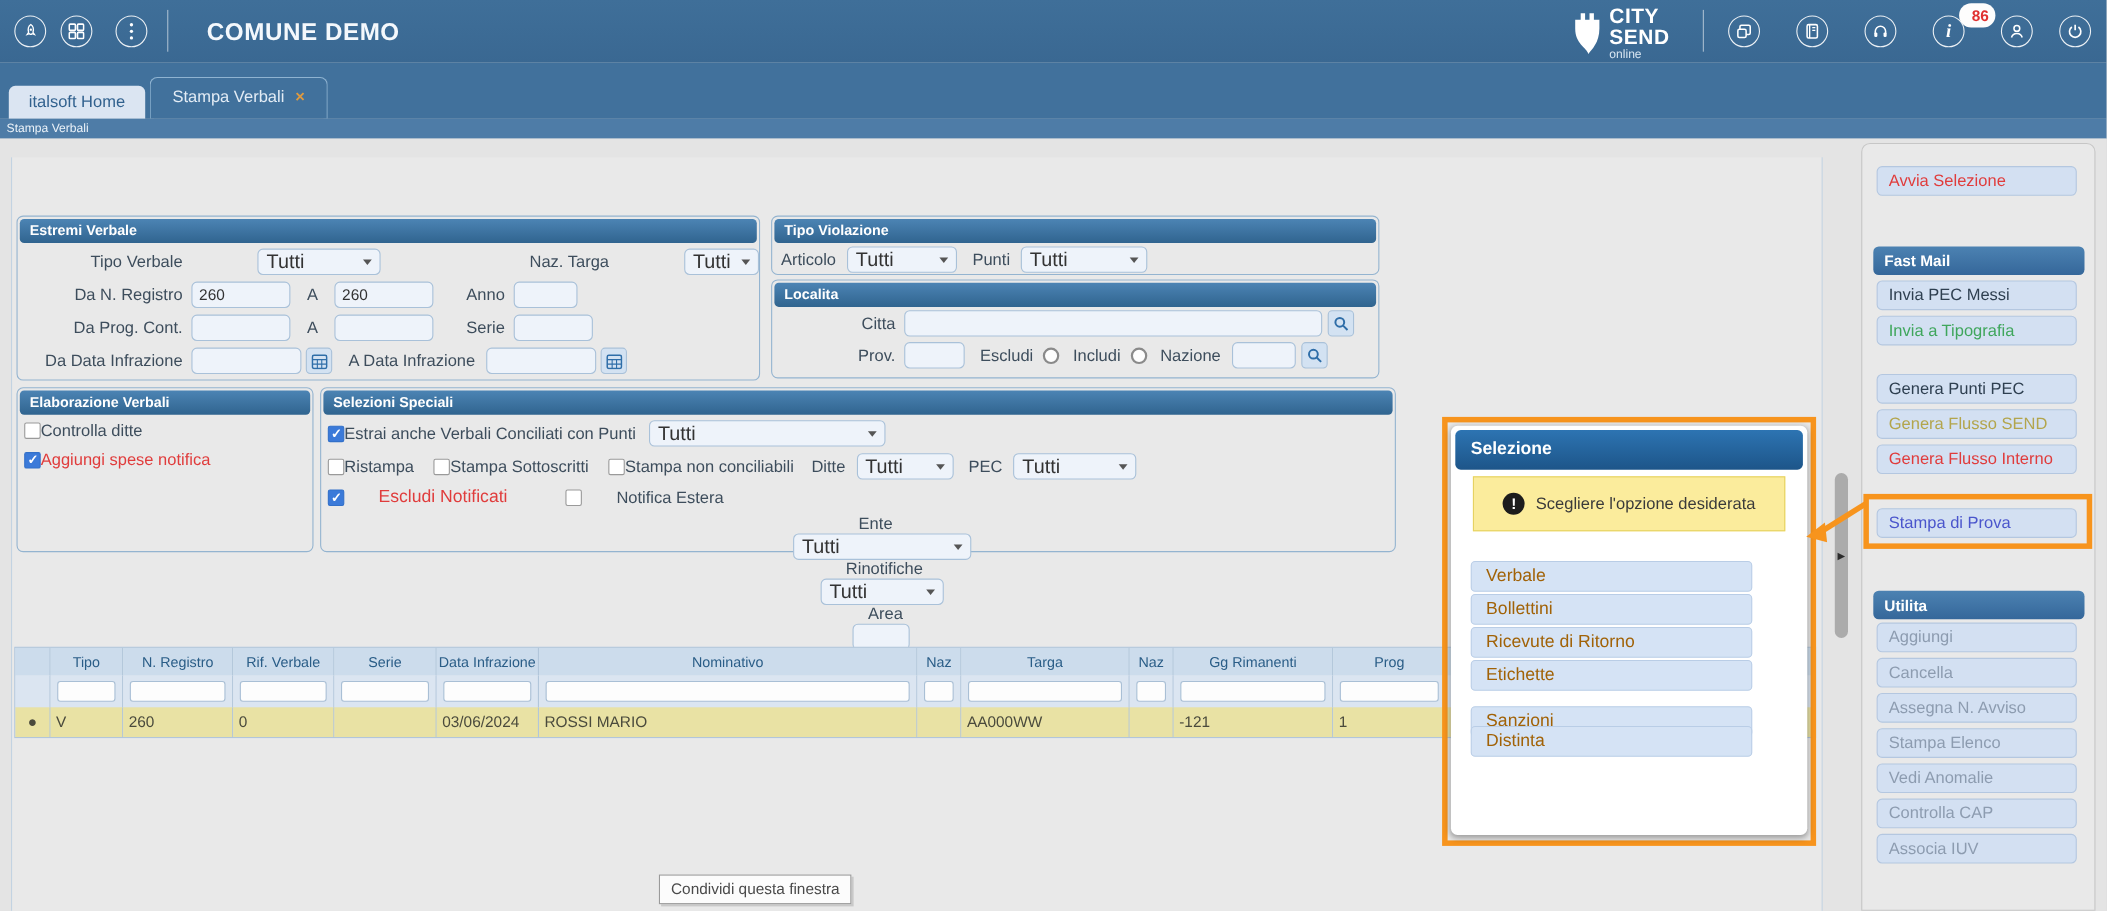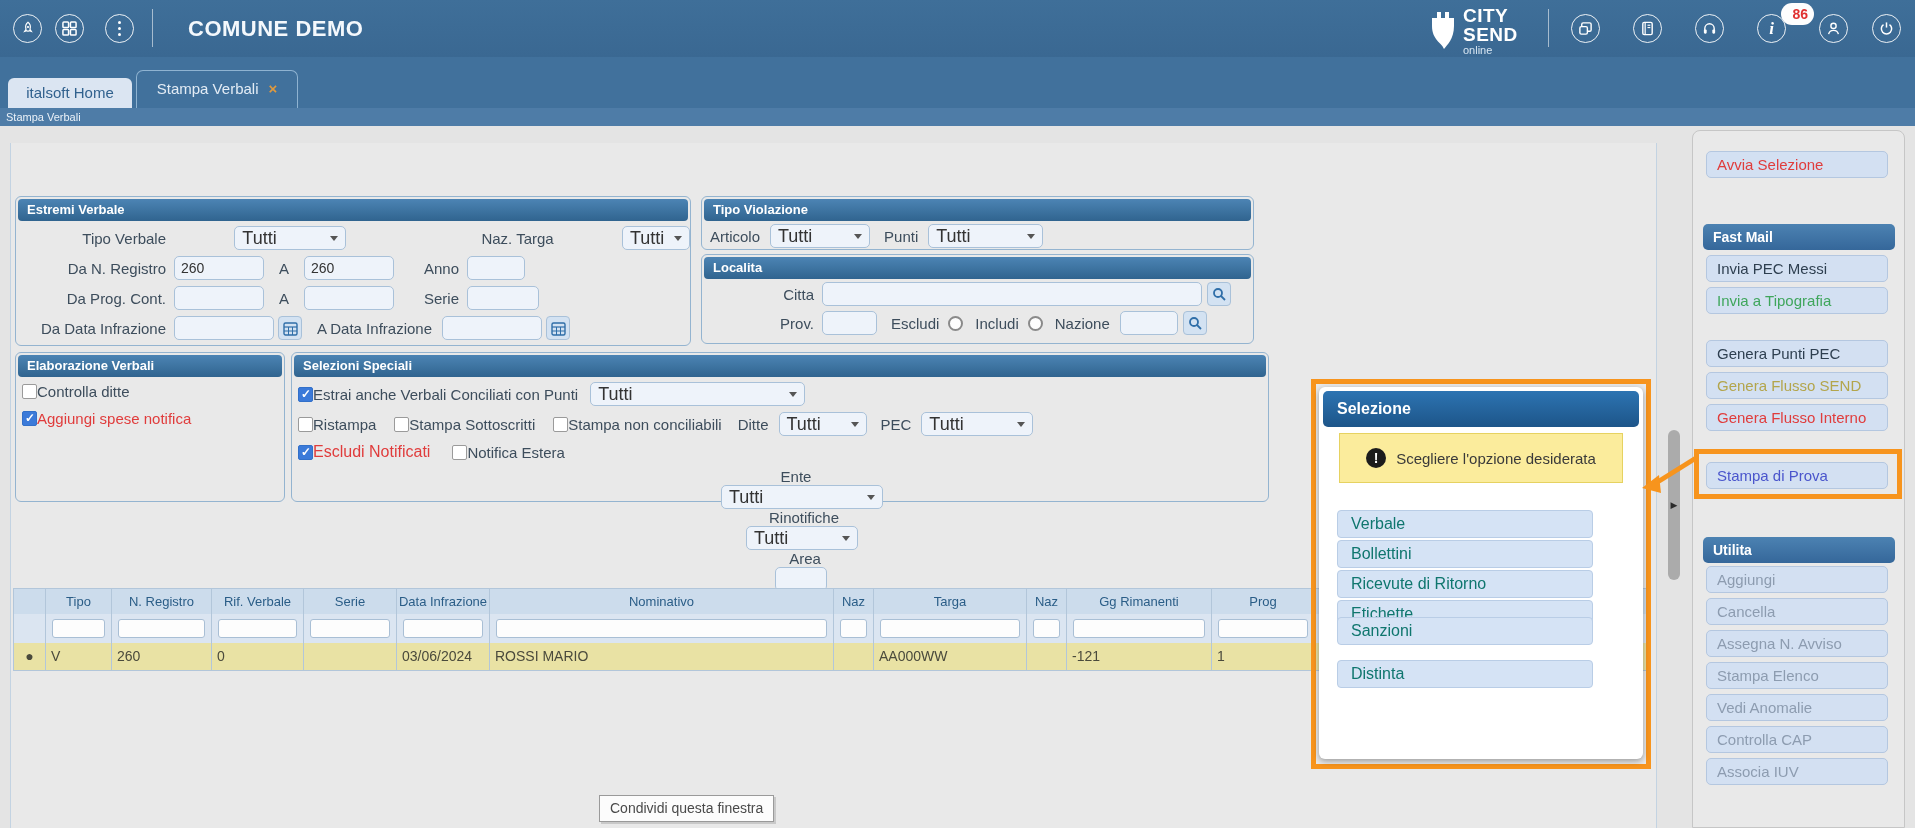--- a/index.html
+++ b/index.html
@@ -112,21 +112,21 @@
             border-radius:6px; box-shadow:0 2px 6px rgba(0,0,0,.35); z-index:6; }
   .dlg-title { position:absolute; left:4px; top:4px; width:316px; height:36px; border-radius:5px;
                background:linear-gradient(#2d74b2,#1d5589); color:#fff; font-size:16px; font-weight:bold;
                line-height:36px; padding-left:14px; }
   .dlg-alert { position:absolute; left:20px; top:46px; width:284px; height:50px; background:#fbec9c;
                border:1px solid #e6d261; display:flex; align-items:center; justify-content:center; gap:10px;
                color:#3a3a3a; font-size:15px; }
   .alert-ic { width:20px; height:20px; border-radius:50%; background:#1c1c1c; color:#fff; font-weight:bold;
               font-size:14px; text-align:center; line-height:20px; flex:none; }
   .dlg-opt { position:absolute; left:18px; width:256px; height:28px; background:#d5e3f5; border:1px solid #b9cde6;
-             border-radius:4px; color:#0f766e; font-size:16px; line-height:26px; padding-left:13px; cursor:pointer; }
+             border-radius:4px; color:#a16207; font-size:16px; line-height:26px; padding-left:13px; cursor:pointer; }
 
   
   .annot-btn { position:absolute; left:1694px; top:323px; width:208px; height:50px; border:5px solid #f7941d; z-index:7; }
   .annot-arrow { position:absolute; left:1640px; top:320px; z-index:7; }
 </style>
 </head>
 <body>
 
 <div class="screen">
 
@@ -354,21 +354,21 @@
           <span class="sel" style="width:88px; margin-left:10px">
               <span>Tutti</span>
               <i class="chev"></i>
             </span>
           <span style="margin-left:14px">PEC</span>
           <span class="sel" style="width:112px; margin-left:10px">
               <span>Tutti</span>
               <i class="chev"></i>
             </span>
         </div>
-        <div class="frow" style="margin-top:7px; padding-left:6px;">
+        <div class="frow" style="margin-top:7px; padding-left:6px;gap:31px;">
           <span class="cb checked"></span>
           <span class="red" style="font-size:16px">Escludi Notificati</span>
           <span class="cb" style="margin-left:22px"></span>
           <span>Notifica Estera</span>
         </div>
         <div class="frow" style="margin-top:7px; padding-left:32px;flex-direction:column;">
           <span>Ente</span>
           <span class="sel" style="width:162px; margin-left:12px">
               <span>Tutti</span>
               <i class="chev"></i>
@@ -471,21 +471,21 @@
     <div class="dialog">
       <div class="dlg-title">Selezione</div>
       <div class="dlg-alert">
         <span class="alert-ic">!</span>
         <span>Scegliere l'opzione desiderata</span>
       </div>
       <div class="dlg-opt" style="top:123px">Verbale</div>
       <div class="dlg-opt" style="top:153px">Bollettini</div>
       <div class="dlg-opt" style="top:183px">Ricevute di Ritorno</div>
       <div class="dlg-opt" style="top:213px">Etichette</div>
-      <div class="dlg-opt" style="top:230px">Sanzioni</div>
+      <div class="dlg-opt" style="top:255px">Sanzioni</div>
       <div class="dlg-opt" style="top:273px">Distinta</div>
     </div>
 
     <div class="annot-btn"></div>
     <svg class="annot-arrow" width="62" height="52" viewBox="0 0 62 52">
       <line x1="56" y1="12" x2="16" y2="37" stroke="#f7941d" stroke-width="5"></line>
       <polygon points="2,42 19,29 21,47" fill="#f7941d"></polygon>
     </svg>
   </div>
 

